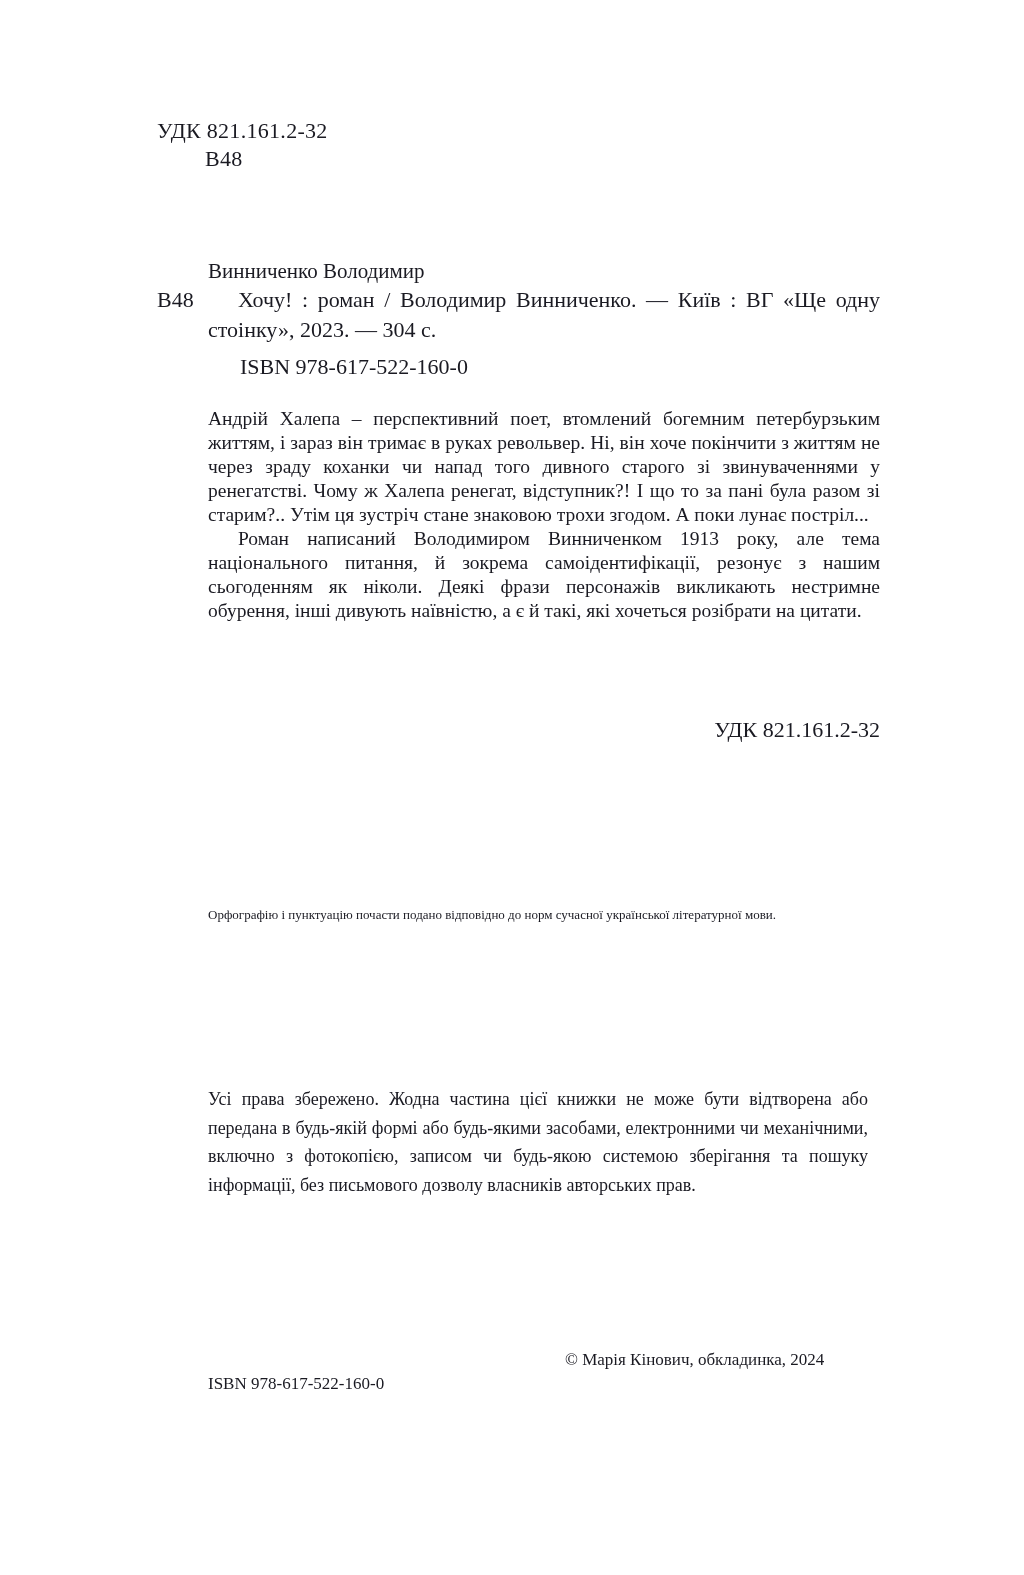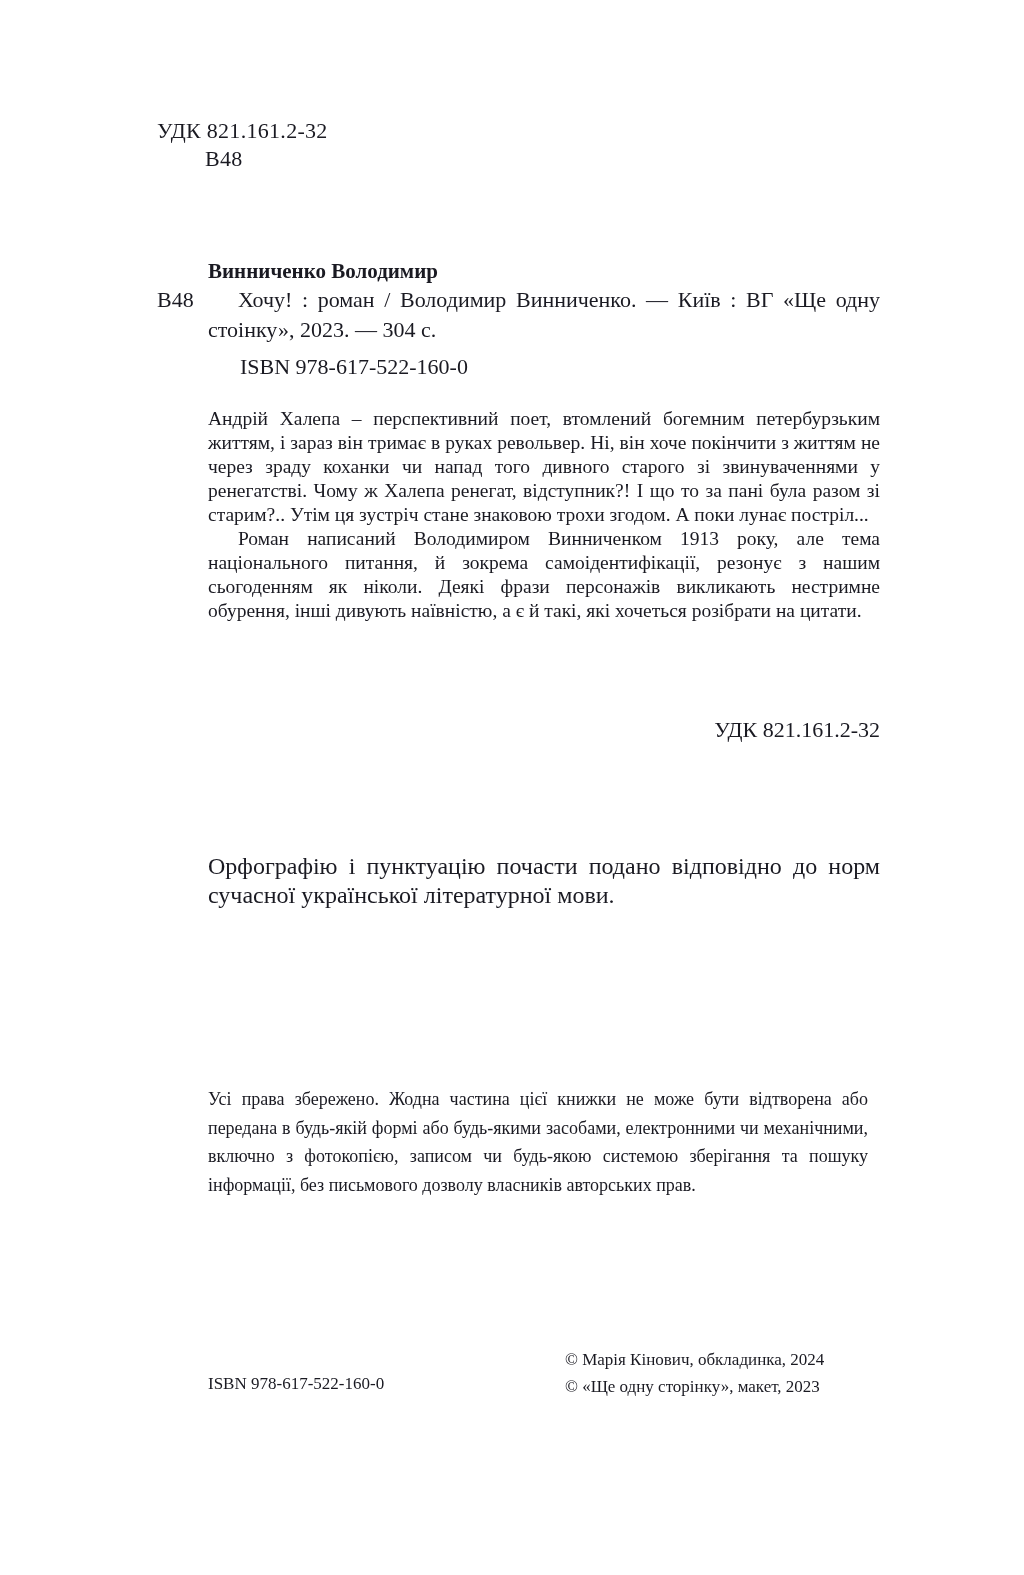--- a/index.html
+++ b/index.html
@@ -25,21 +25,21 @@
       letter-spacing: 0.3px;
     }
     #udk-top .code-line2 {
       padding-left: 48px;
     }
 
     
     #author-line {
       left: 208px; top: 257px;
       font-size: 21px;
-      font-weight: bold;
+      font-weight: normal;
       line-height: 28px;
     }
     #catalog-mark {
       left: 157px; top: 285px;
       font-size: 22px;
       line-height: 30px;
     }
     #bib-entry {
       left: 208px; top: 285px;
       width: 672px;
@@ -71,23 +71,23 @@
     #udk-bottom {
       left: 208px; top: 715px;
       width: 672px;
       text-align: right;
       font-size: 22px;
       line-height: 30px;
     }
 
     
     #ortho-note {
-      left: 208px; top: 852px;
+      left: 208px; top: 900px;
       width: 672px;
-      font-size: 24px;
+      font-size: 13px;
       line-height: 29px;
       text-align: justify;
     }
 
     
     #rights {
       left: 208px; top: 1085px;
       width: 660px;
       font-size: 18px;
       line-height: 28.5px;
@@ -125,14 +125,13 @@
 </div>
 <div id="udk-bottom" class="abs">УДК 821.161.2-32</div>
 
 <div id="ortho-note" class="abs">Орфографію і пунктуацію почасти подано відповідно до норм сучасної української літературної мови.</div>
 
 <div id="rights" class="abs">Усі права збережено. Жодна частина цієї книжки не може бути відтворена або передана в будь-якій формі або будь-якими засобами, електронними чи механічними, включно з фотокопією, записом чи будь-якою системою зберігання та пошуку інформації, без письмового дозволу власників авторських прав.</div>
 
 <div id="isbn-footer" class="abs">ISBN 978-617-522-160-0</div>
 <div id="copyrights" class="abs">
   <div>© Марія Кінович, обкладинка, 2024</div>
-  <div>© «Ще одну сторінку», макет, 2023</div>
 </div>
 
 </body></html>

